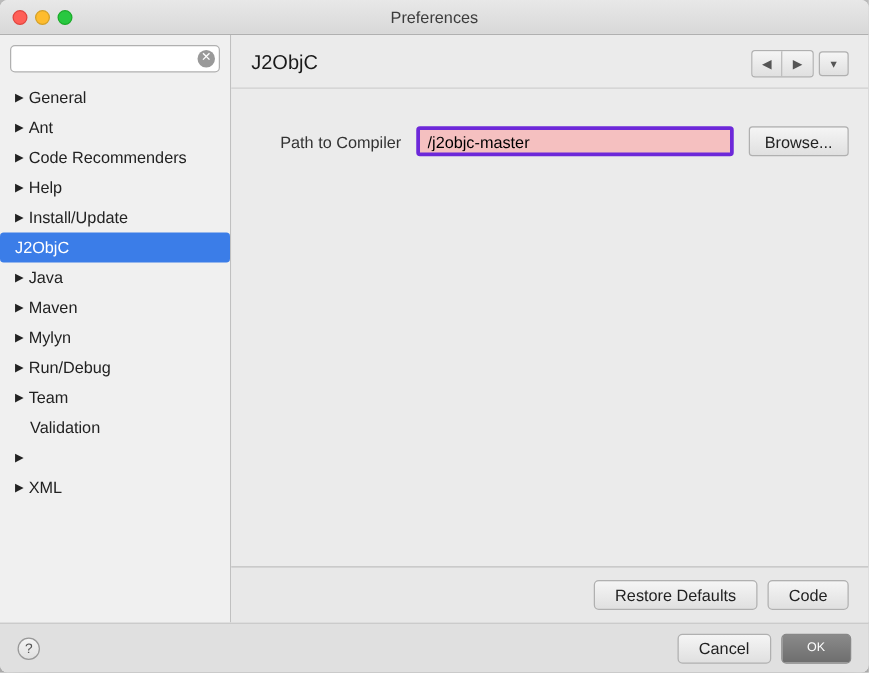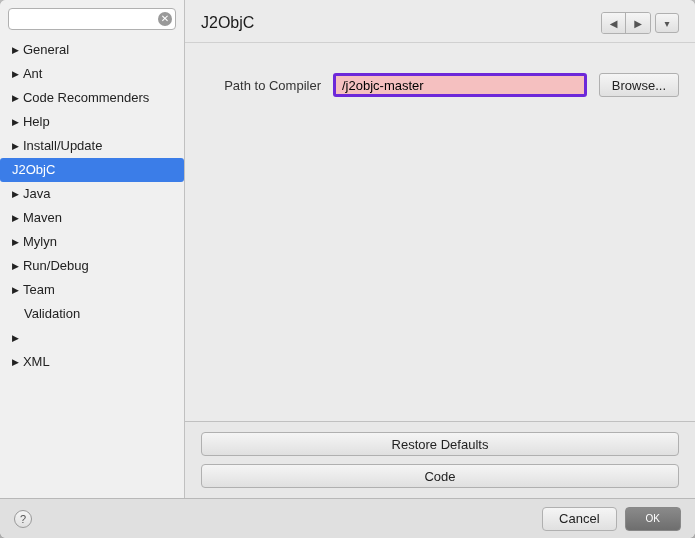--- a/index.html
+++ b/index.html
@@ -213,21 +213,20 @@
       font-size: 13px;
       color: #222;
     }
     .bottom-bar {
       padding: 10px 16px;
       border-top: 1px solid #c0c0c0;
       display: flex;
       justify-content: flex-end;
       gap: 8px;
       background: #e8e8e8;
-      flex-direction: column;
     }
     .bottom-btn {
       height: 24px;
       padding: 0 16px;
       border: 1px solid #b0b0b0;
       border-radius: 4px;
       background: linear-gradient(to bottom, #f5f5f5, #e0e0e0);
       cursor: pointer;
       font-size: 13px;
       color: #222;
@@ -278,20 +277,28 @@
       cursor: pointer;
       font-size: 10px;
       color: white;
     }
   </style>
 </head>
 <body>
 
 <div class="window">
 
+  <div class="title-bar">
+    <div class="traffic-lights">
+      <div class="traffic-light tl-close"></div>
+      <div class="traffic-light tl-min"></div>
+      <div class="traffic-light tl-max"></div>
+    </div>
+    <span class="title-bar-text">Preferences</span>
+  </div>
 
   <div class="content">
 
     <div class="sidebar">
       <div class="search-box">
         <input class="search-input" type="text" placeholder="" style="">
         <div class="search-clear">✕</div>
       </div>
       <div class="sidebar-items" id="sidebar-items">
       <div class="sidebar-item">

